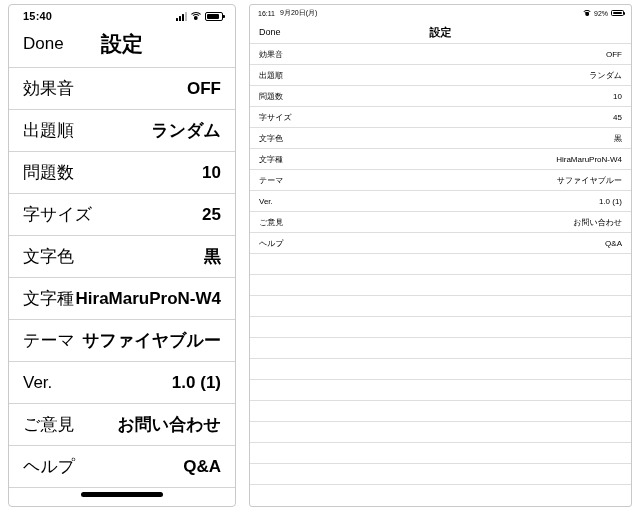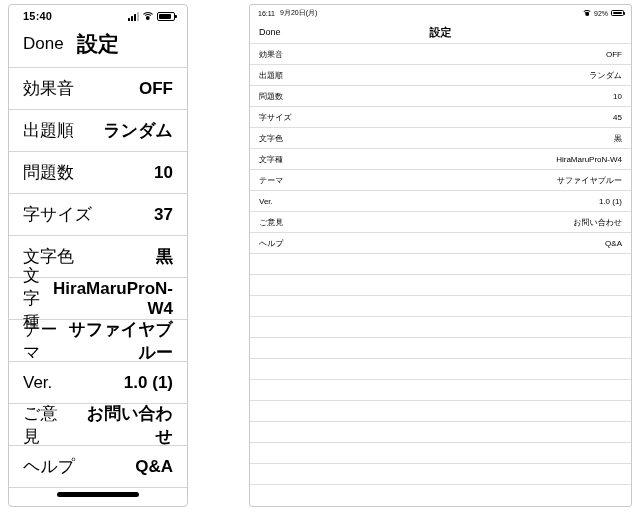--- a/index.html
+++ b/index.html
@@ -21,21 +21,21 @@
     width: 640px;
     height: 513px;
     background: #ffffff;
   }
 
   
   .phone {
     position: absolute;
     left: 8px;
     top: 4px;
-    width: 180px;
+    width: 228px;
     height: 503px;
     background: #ffffff;
     border: 1px solid #c9c9c9;
     border-radius: 4px;
     box-sizing: border-box;
     overflow: hidden;
   }
   .phone-statusbar {
     height: 22px;
     display: flex;
@@ -246,21 +246,21 @@
       <div class="prow">
         <span class="k">出題順</span>
         <span class="v">ランダム</span>
       </div>
       <div class="prow">
         <span class="k">問題数</span>
         <span class="v">10</span>
       </div>
       <div class="prow">
         <span class="k">字サイズ</span>
-        <span class="v">37</span>
+        <span class="v">25</span>
       </div>
       <div class="prow">
         <span class="k">文字色</span>
         <span class="v">黒</span>
       </div>
       <div class="prow">
         <span class="k">文字種</span>
         <span class="v">HiraMaruProN-W4</span>
       </div>
       <div class="prow">

